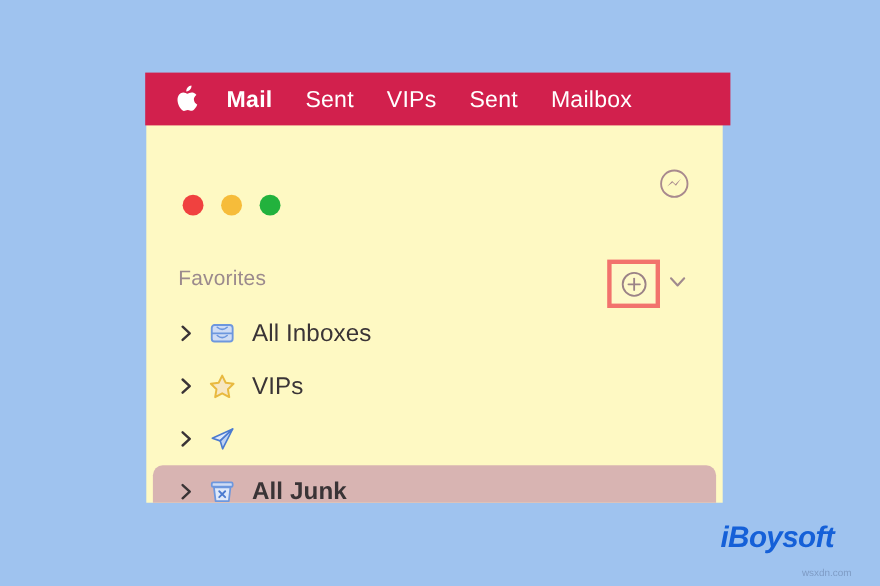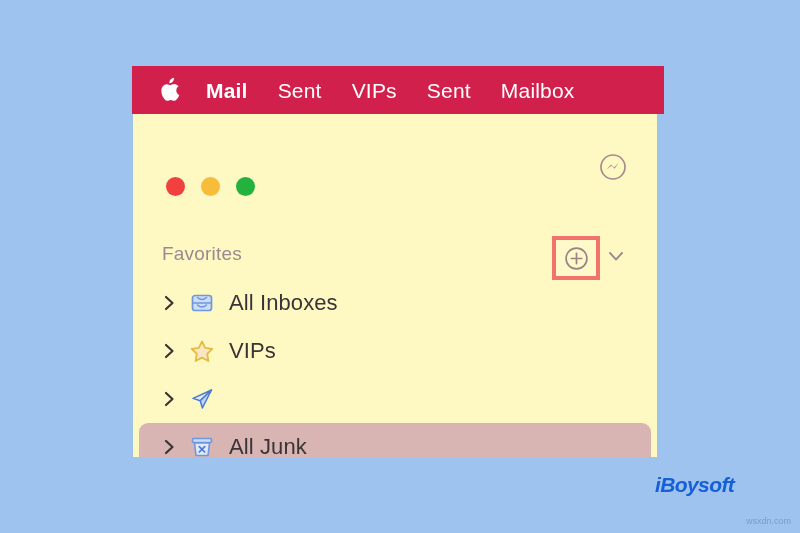--- a/index.html
+++ b/index.html
@@ -156,20 +156,21 @@
     position: relative;
     height: 48px;
     margin: 0 6px;
     display: flex;
     align-items: center;
     border-radius: 9px;
     cursor: pointer;
   }
   .mailbox-row.is-selected {
     background: #d8b4b2;
+    font-weight: bold;
   }
   .row-chevron {
     width: 11px;
     height: 16px;
     margin-left: 25px;
     margin-right: 14px;
     flex: 0 0 auto;
   }
   .row-icon {
     width: 26px;
@@ -183,30 +184,30 @@
     color: #3a3436;
     letter-spacing: 0.1px;
     white-space: nowrap;
   }
 
   
   #brand-logo {
     position: absolute;
     left: 655px;
     top: 473px;
-    font-size: 21px;
+    font-size: 27px;
     font-weight: bold;
     font-style: italic;
     color: #1560d8;
     letter-spacing: -0.6px;
     white-space: nowrap;
   }
   #watermark {
     position: absolute;
-    left: 746px;
+    left: 729px;
     top: 516px;
     font-size: 9px;
     color: #7e9bc4;
     white-space: nowrap;
   }
 </style>
 </head>
 <body>
 
 <div id="window-shell">

